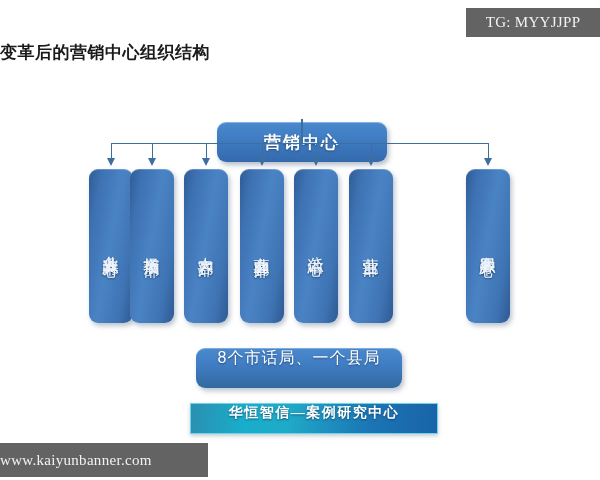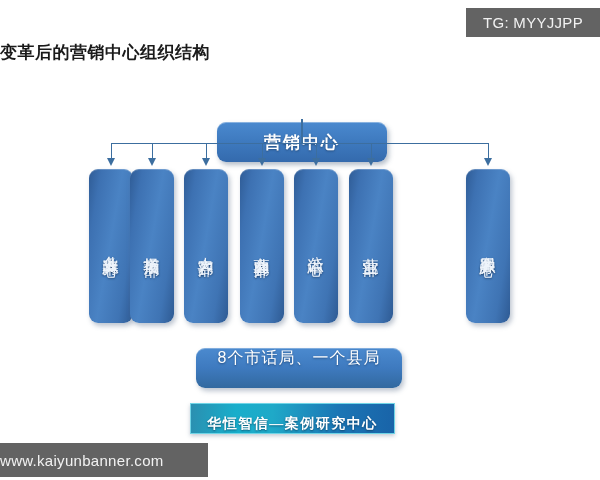--- a/index.html
+++ b/index.html
@@ -18,20 +18,21 @@
 
   
   .wm {
     position: absolute;
     background: #636363;
     color: #f2f2f2;
     display: flex;
     align-items: center;
     justify-content: center;
     letter-spacing: 0.3px;
+    font-family: Liberation Serif, serif;
   }
   #wm-tg {
     top: 8px;
     right: 0px;
     width: 134px;
     height: 29px;
     font-size: 15px;
   }
   #wm-site {
     left: 0px;
@@ -163,32 +164,32 @@
     font-size: 16px;
     letter-spacing: 1px;
     text-shadow: 0 1px 2px rgba(18,42,75,0.55);
   }
 
   
   #credit-banner {
     position: absolute;
     left: 190px;
     top: 403px;
-    width: 205px;
+    width: 248px;
     height: 31px;
     background: linear-gradient(95deg,
                 #2b8fb0 0%,
                 #18aecb 22%,
                 #1fa9c8 40%,
                 #1b76b5 72%,
                 #1963a8 100%);
     border: 1px solid #6fd4e6;
     box-sizing: border-box;
     display: flex;
-    align-items: flex-end;
+    align-items: flex-start;
     justify-content: center;
     box-shadow: 0 2px 4px rgba(90,110,135,0.35);
   }
   #credit-banner .label {
     font-family: "Liberation Serif", "DejaVu Serif", serif;
     color: #ffffff;
     font-size: 14px;
     font-weight: bold;
     letter-spacing: 1.5px;
     text-shadow: 0 1px 2px rgba(10,50,80,0.7);

